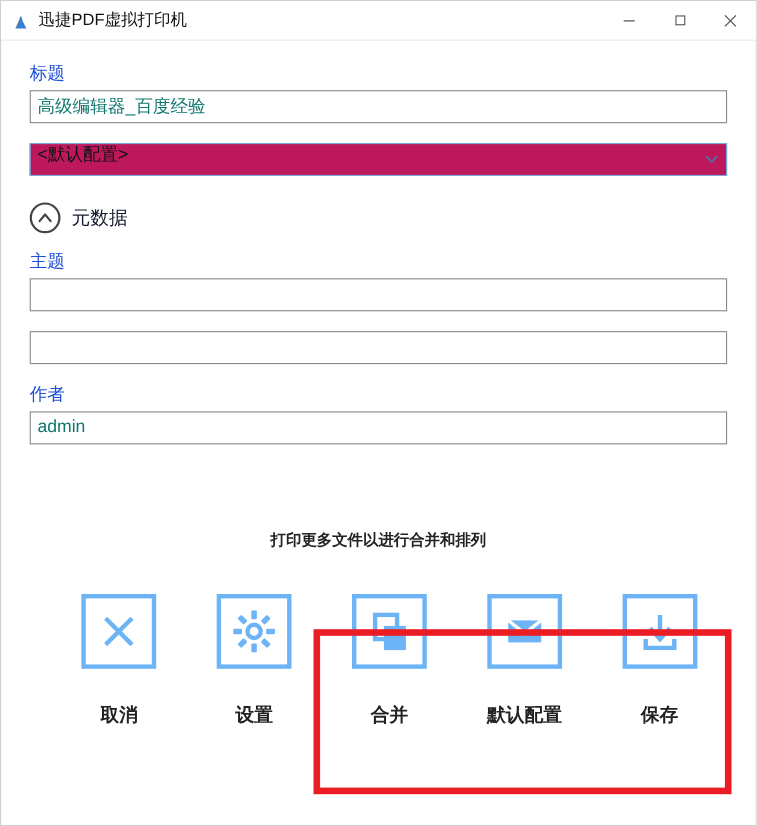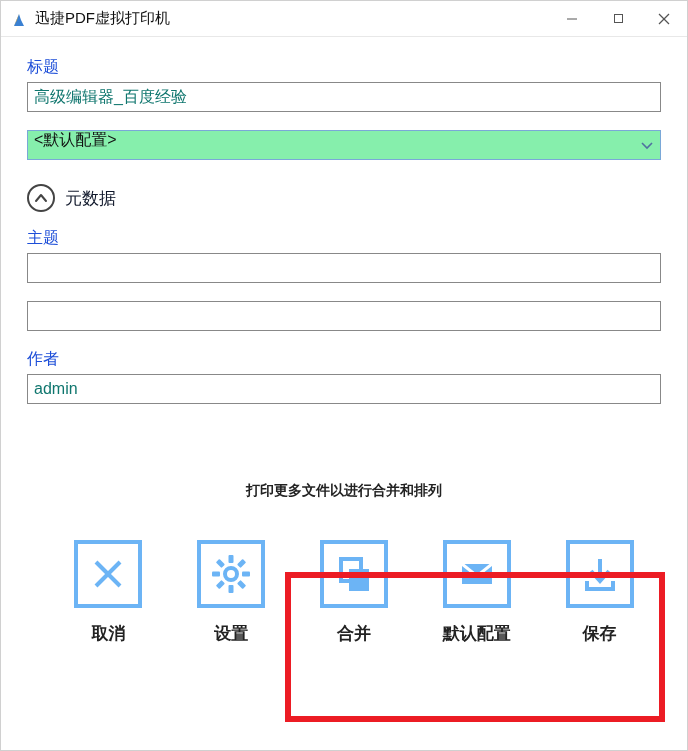--- a/index.html
+++ b/index.html
@@ -28,21 +28,21 @@
   .field-label { font-size:16px; color:#1d4ed8; margin-bottom:4px; }
   .text-input {
     width:100%; height:30px; border:1px solid #888; padding:2px 6px; font-size:16px;
     background:#fff; color:#0f766e;
   }
 
   .group { margin-bottom:18px; }
 
   .select-wrap { position:relative; }
   .select {
-    width:100%; height:30px; border:1px solid #7aa8d8; background:#86efac;
+    width:100%; height:30px; border:1px solid #7aa8d8; background:#be185d;
     padding:2px 30px 12px 6px; font-size:16px; color:#111; appearance:none;
   }
   .select-caret {
     position:absolute; right:8px; top:50%; transform:translateY(-50%);
     pointer-events:none; color:#5070a0;
   }
 
   .meta-toggle { display:flex; align-items:center; gap:10px; margin:6px 0 16px 0; }
   .circle-btn {
     width:28px; height:28px; border:2px solid #444; border-radius:50%;
@@ -53,21 +53,21 @@
 
   .hint {
     text-align:center; font-size:14px; color:#222; font-weight:600; margin:60px 0 30px 0;
   }
 
   .actions-row {
     display:flex; justify-content:flex-start; gap:0; padding:0 0 20px 0;
     margin-left:20px;
   }
   .action {
-    width:126px; display:flex; flex-direction:column; align-items:center; gap:14px;
+    width:126px; display:flex; flex-direction:column; align-items:center; gap:30px;
     padding:10px 0 0 0;
   }
   .icon-box {
     width:68px; height:68px; border:4px solid #6cb4f5; display:flex;
     align-items:center; justify-content:center; background:#fff;
   }
   .icon-box svg { display:block; }
   .action-label { font-size:17px; color:#222; font-weight:600; }
 
   .highlight-box {

